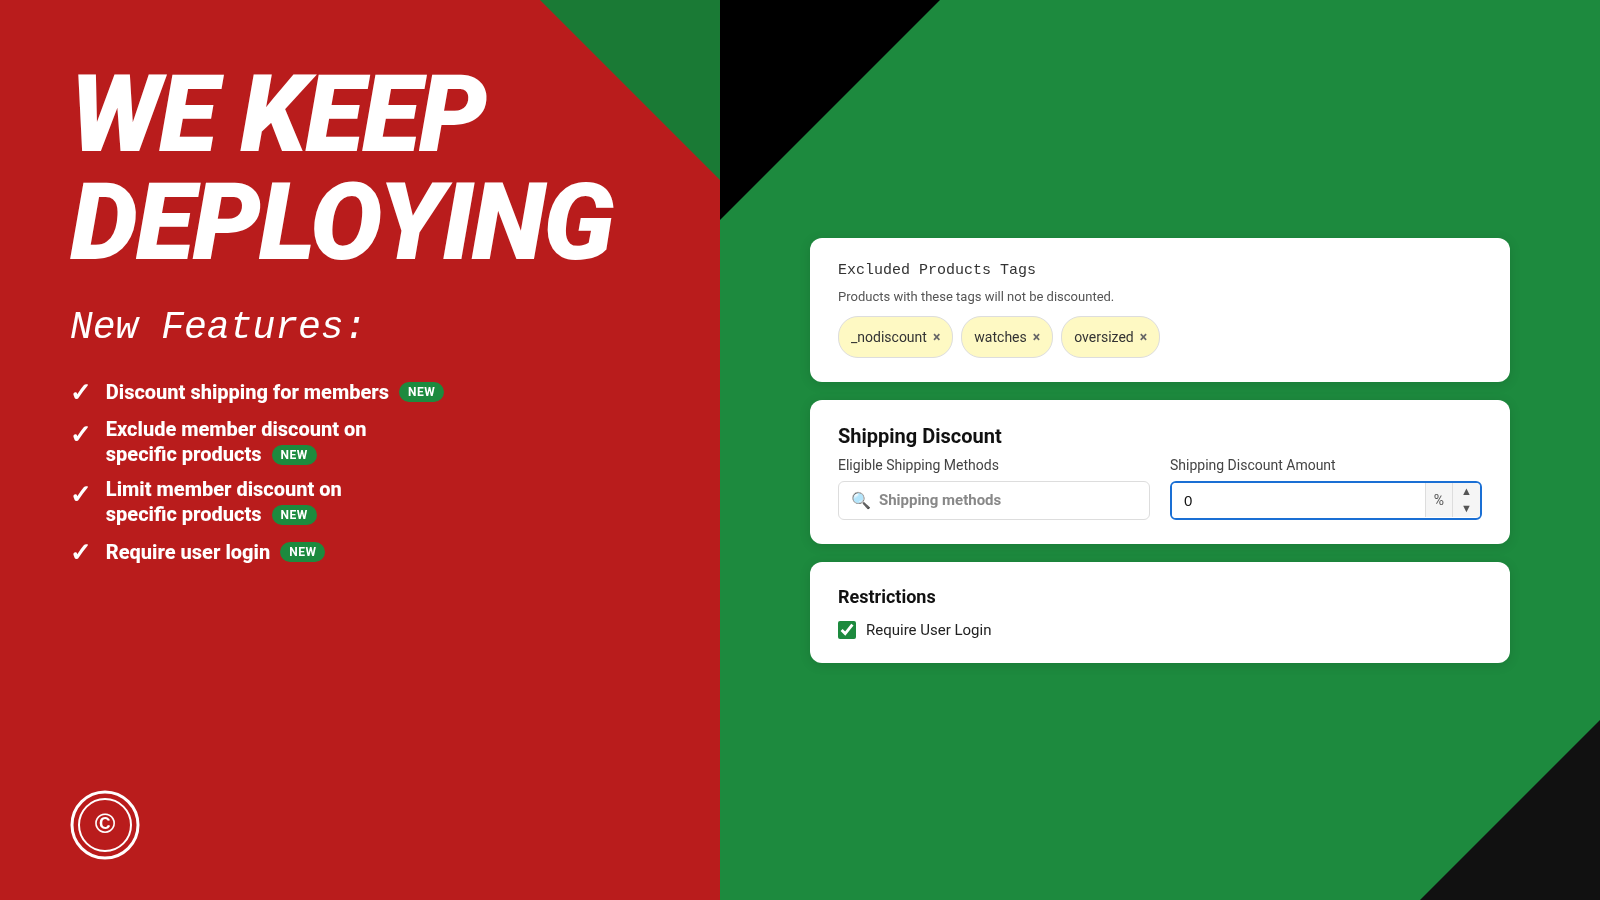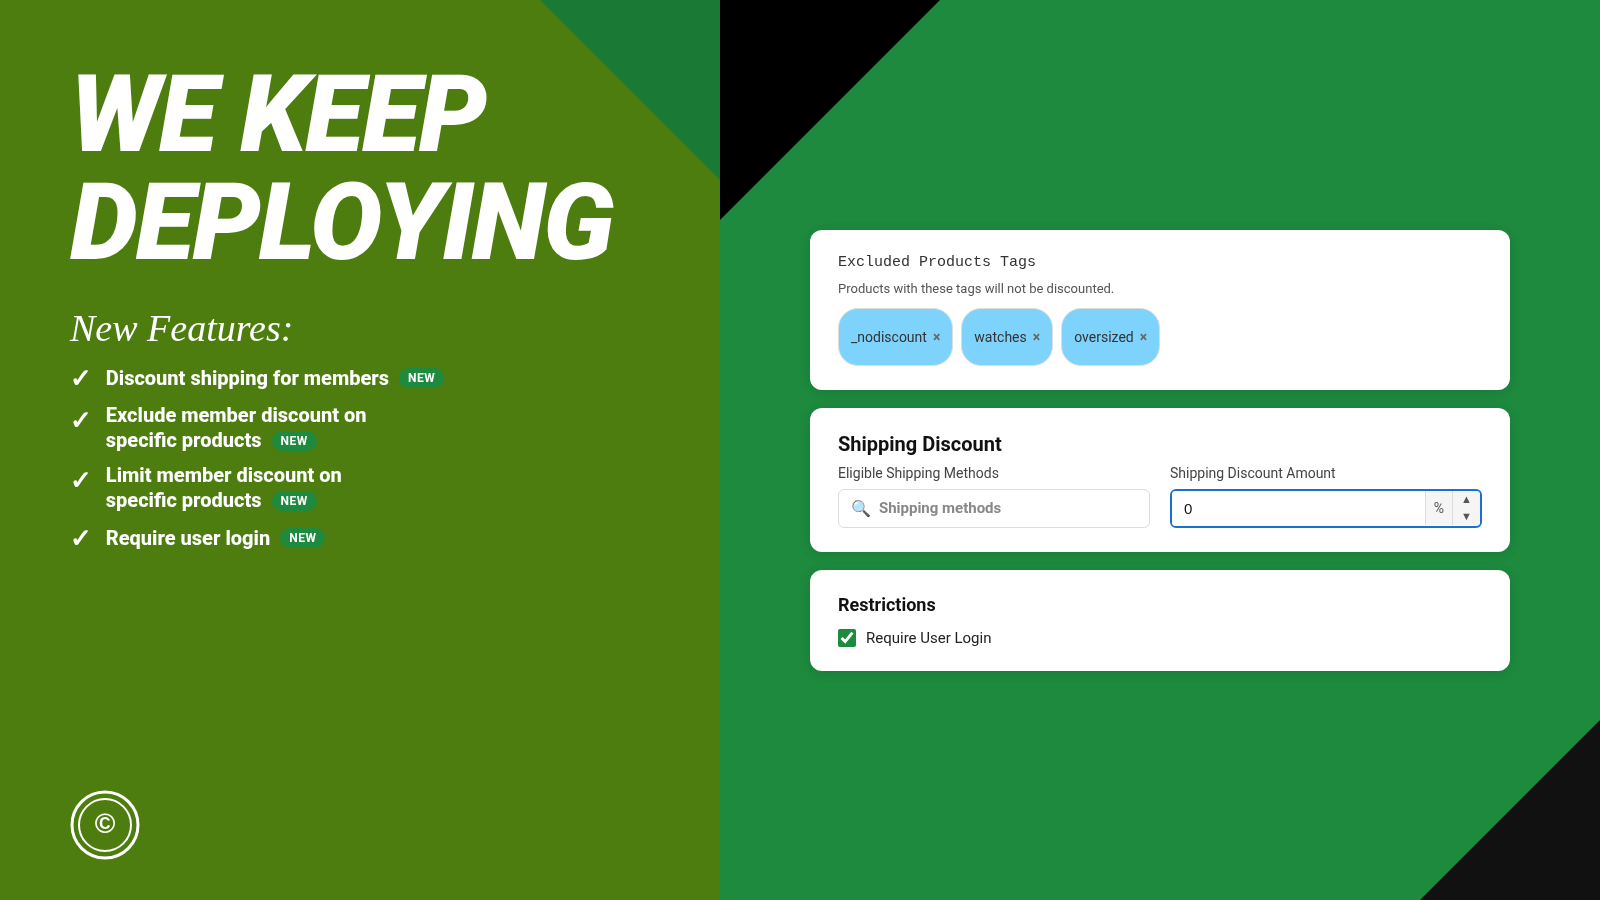--- a/index.html
+++ b/index.html
@@ -10,21 +10,21 @@
       overflow: hidden;
       font-family: -apple-system, BlinkMacSystemFont, 'Segoe UI', Roboto, sans-serif;
       background: #000;
       display: flex;
     }
 
     
     .left-panel {
       width: 720px;
       height: 900px;
-      background: #4d7c0f;
+      background: #b91c1c;
       position: relative;
       flex-shrink: 0;
       padding: 60px 60px 40px 70px;
       display: flex;
       flex-direction: column;
       justify-content: flex-start;
     }
 
     
     .left-panel::after {
@@ -44,25 +44,25 @@
       font-weight: 900;
       color: #fff;
       line-height: 1.0;
       letter-spacing: -2px;
       text-transform: uppercase;
       margin-bottom: 30px;
       font-style: italic;
     }
 
     .new-features-heading {
-      font-family: Liberation Serif, serif;
+      font-family: Liberation Mono, monospace;
       font-style: italic;
       font-size: 38px;
       color: #fff;
-      margin-bottom: 13px;
+      margin-bottom: 28px;
     }
 
     .features-list {
       list-style: none;
       display: flex;
       flex-direction: column;
       gap: 10px;
     }
 
     .feature-item {
@@ -213,24 +213,24 @@
     .tags-row {
       display: flex;
       gap: 8px;
       flex-wrap: wrap;
     }
 
     .tag-chip {
       display: flex;
       align-items: center;
       gap: 6px;
-      background: #7dd3fc;
+      background: #fef9c3;
       border: 1px solid #ddd;
       border-radius: 20px;
-      padding: 20px 12px;
+      padding: 12px 12px;
       font-size: 14px;
       color: #333;
     }
 
     .tag-remove {
       cursor: pointer;
       color: #666;
       font-size: 14px;
       font-weight: 700;
     }

